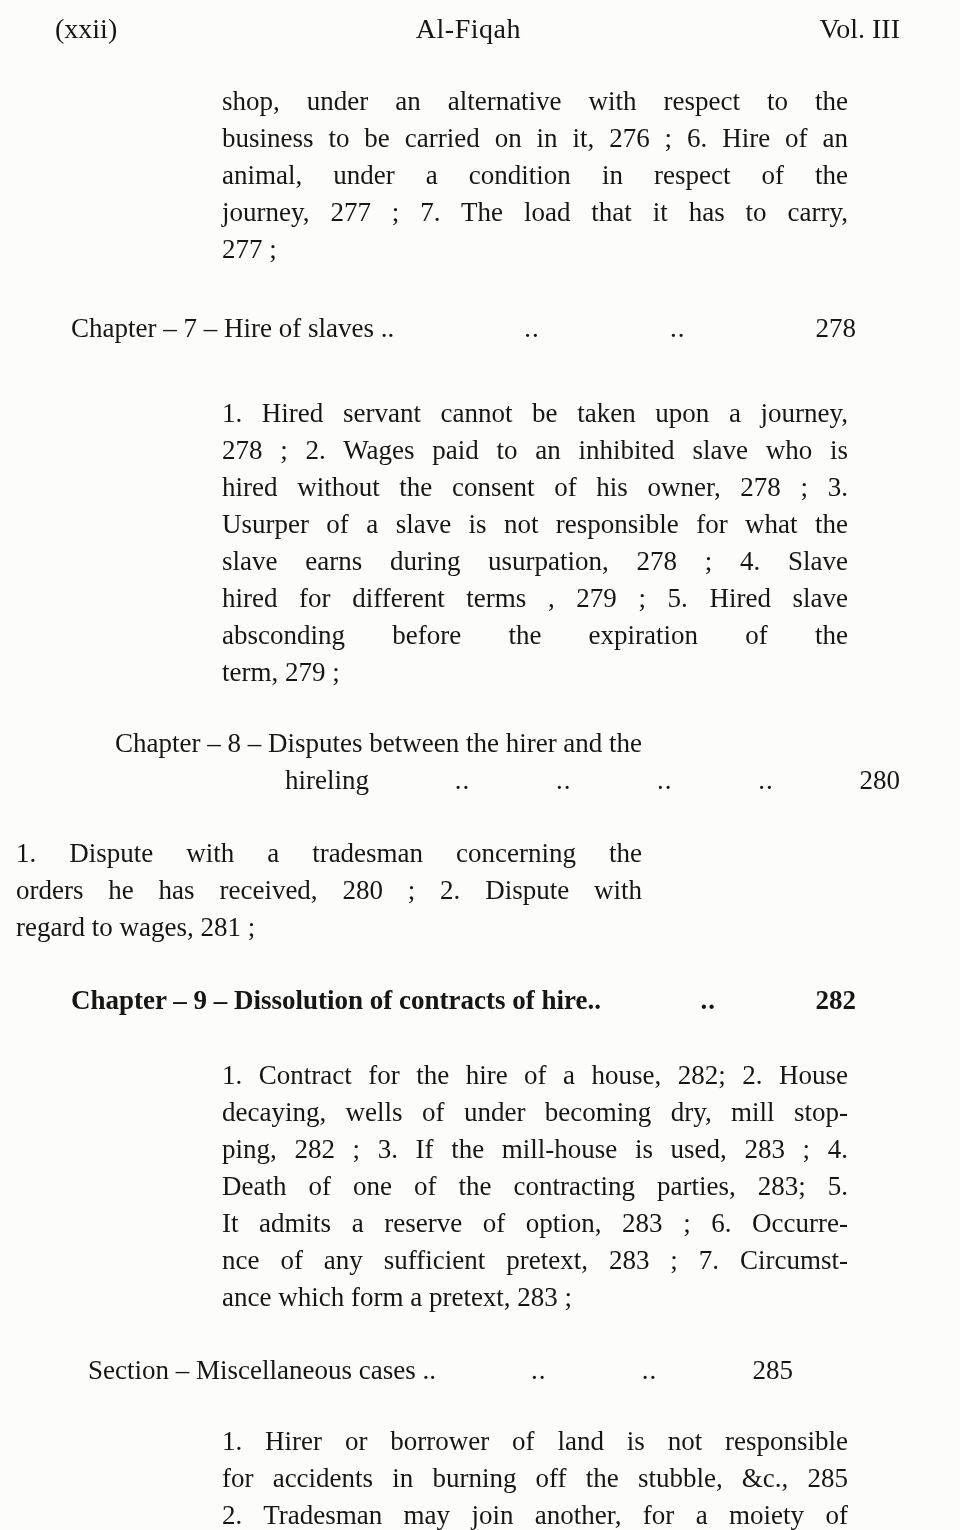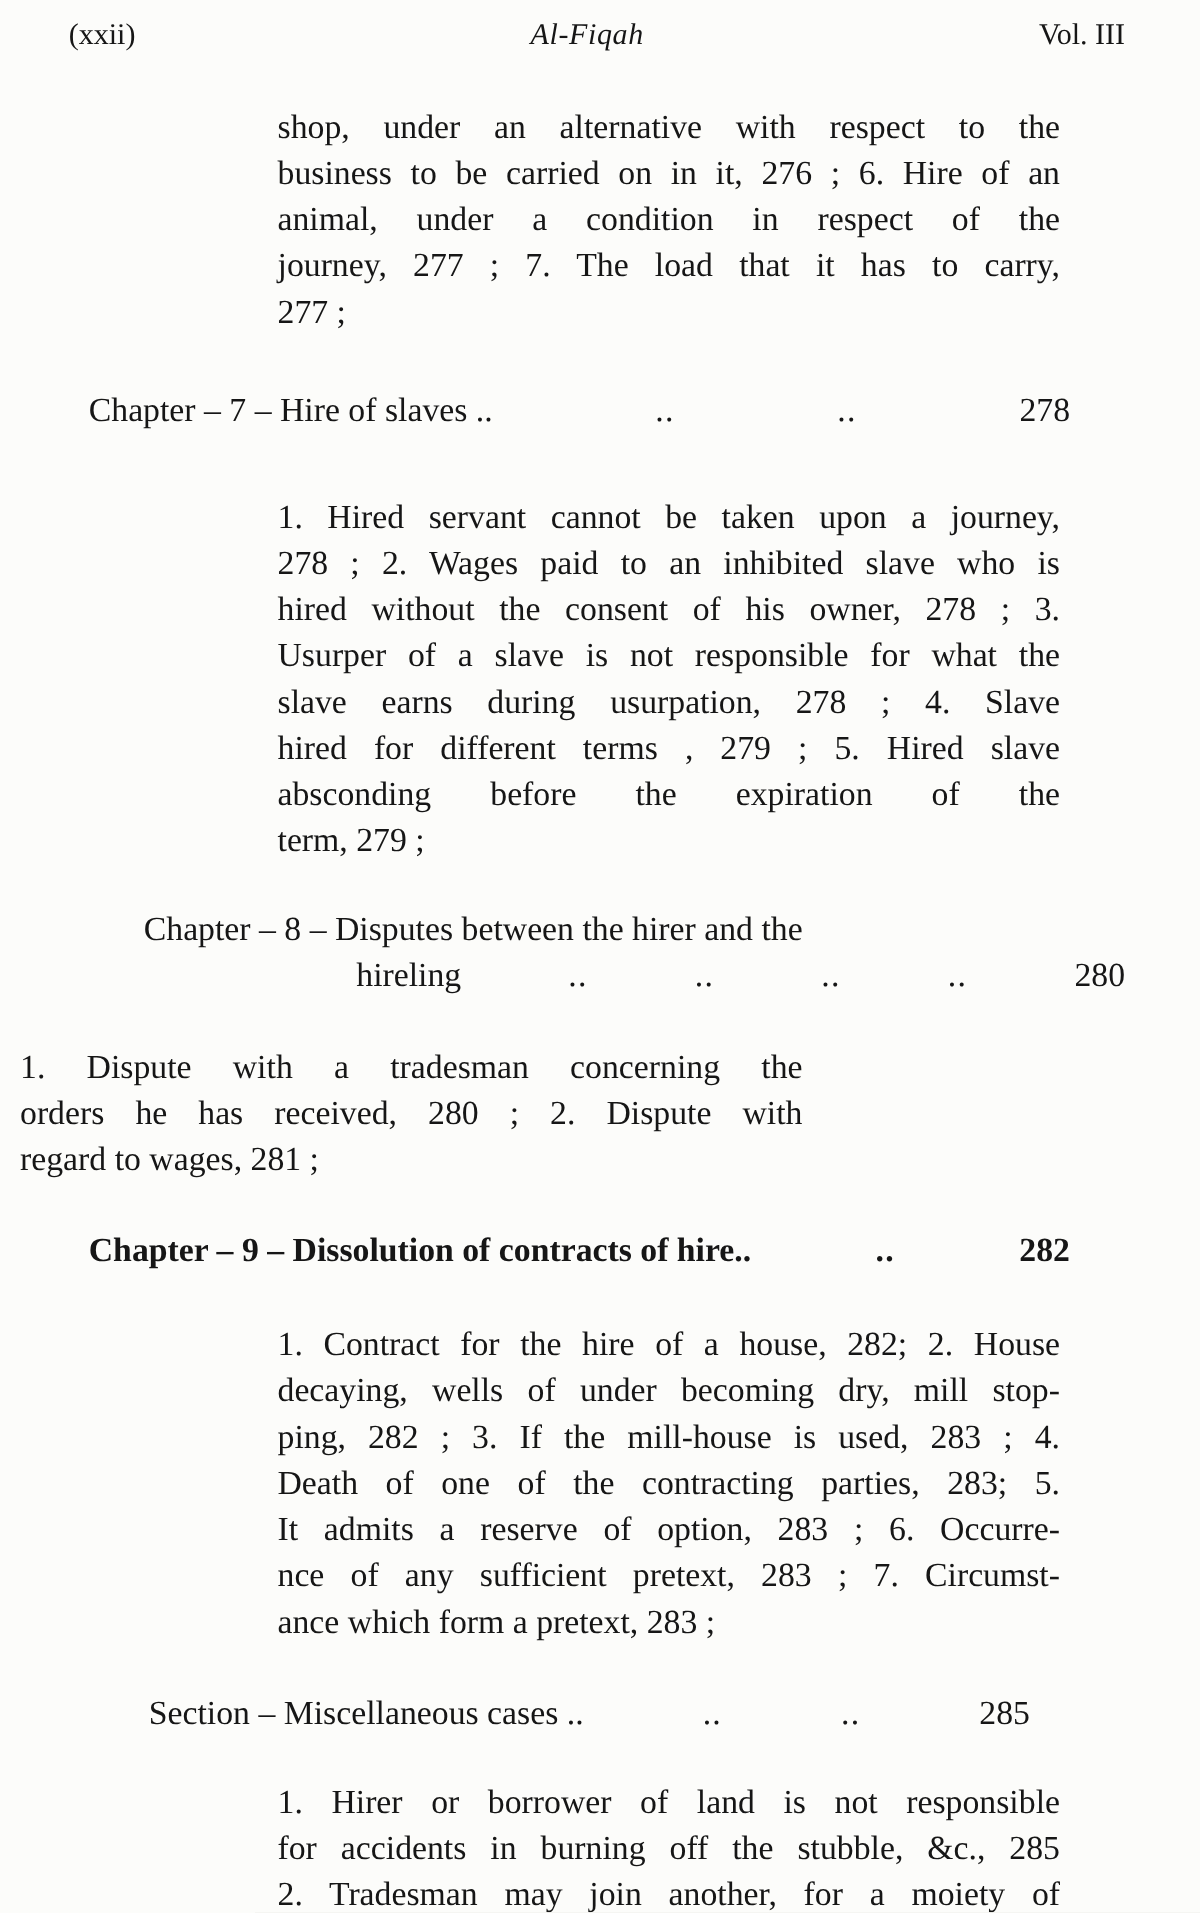--- a/index.html
+++ b/index.html
@@ -14,44 +14,44 @@
     font-family: "Liberation Serif", "DejaVu Serif", serif;
     font-size: 27px;
     line-height: 37px;
     overflow: hidden;
   }
   .page-header {
     display: flex;
     justify-content: space-between;
     align-items: baseline;
     padding: 10px 60px 0 55px;
-    font-size: 24px;
+    font-size: 28px;
   }
-  .page-header .book-title { font-style: italic; letter-spacing: 0.5px; }
+  .page-header .book-title { letter-spacing: 0.5px; }
   .para { margin-left: 222px; width: 626px; }
   .jline { text-align: justify; text-align-last: justify; white-space: normal; }
   .jline.last { text-align-last: left; }
   .para-1 { margin-top: 36px; }
   .para-2 { margin-top: 48px; }
   .para-3 { margin-top: 36px; margin-left: 16px; }
   .para-4 { margin-top: 38px; }
   .para-5 { margin-top: 34px; }
   .entry {
     display: flex;
     justify-content: space-between;
     align-items: baseline;
     margin-left: 71px;
     width: 785px;
   }
   .entry-ch7 { margin-top: 42px; }
   .entry-block-ch8 { margin-top: 34px; }
   .entry-line1 { margin-left: 115px; width: 785px; }
   .entry-ch8-l2 { margin-left: 285px; width: 615px; gap: 36px; }
   .entry-ch9 { margin-top: 36px; font-weight: bold; }
-  .entry-sec { margin-top: 36px; margin-left: 119px; width: 705px; }
+  .entry-sec { margin-top: 36px; margin-left: 88px; width: 705px; }
   .pageref { text-align: right; }
   .dots { letter-spacing: 1px; }
 </style>
 </head>
 <body>
 
 <div class="page">
 
   <header class="page-header">
     <span>(xxii)</span>

